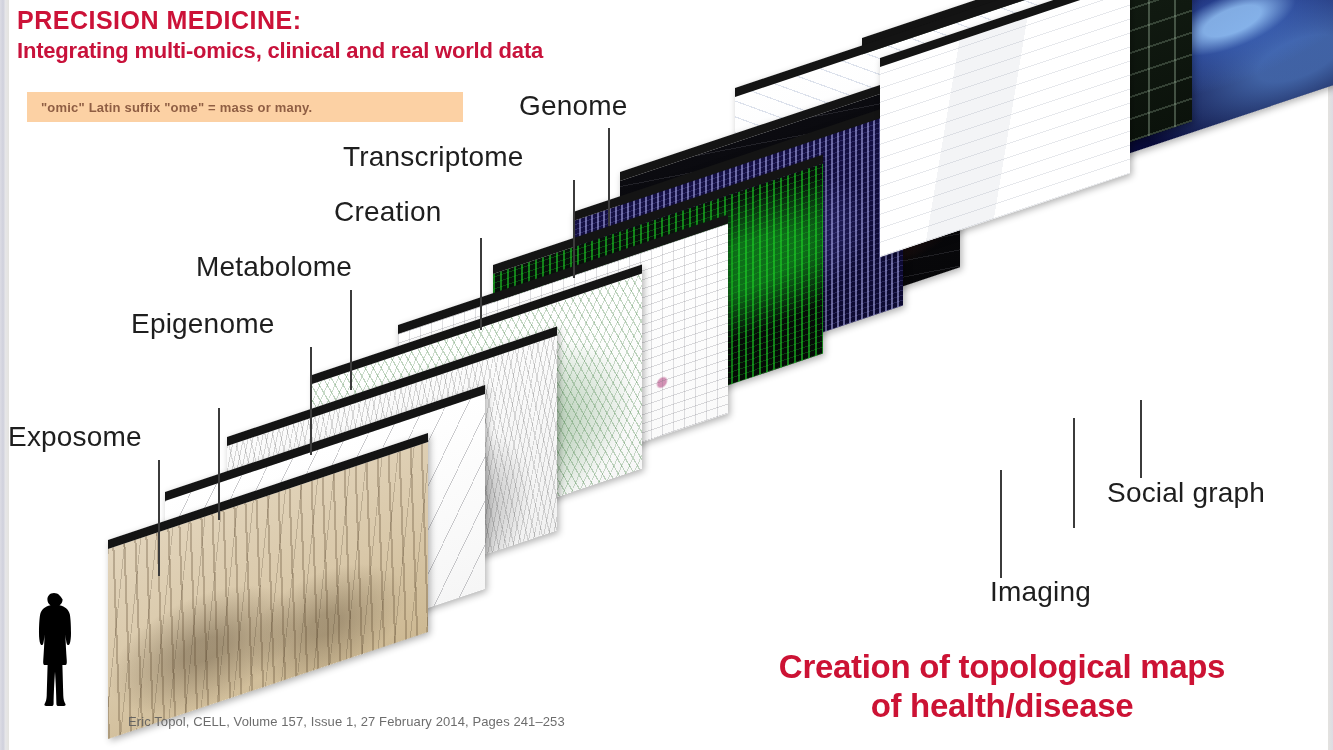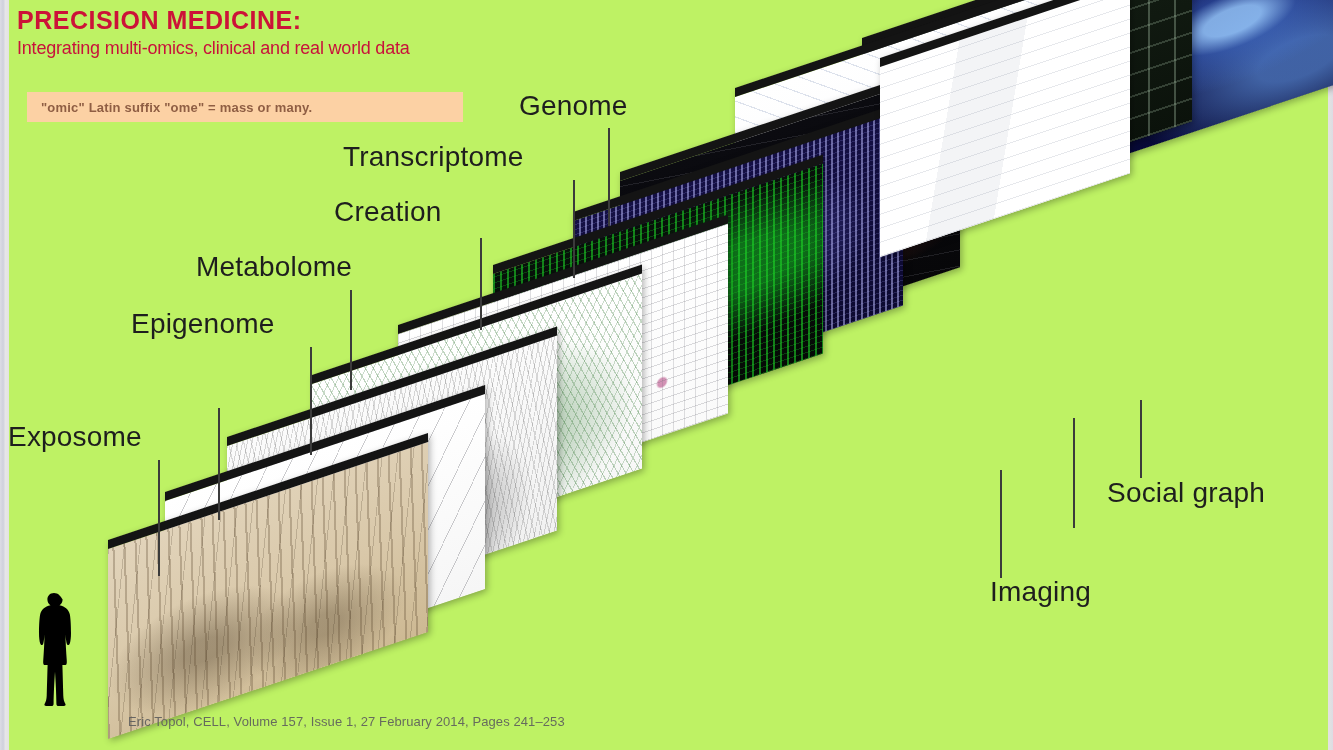--- a/index.html
+++ b/index.html
@@ -2,32 +2,32 @@
 <html><head>
 <meta charset="utf-8">
 <style>
   html,body{margin:0;padding:0;}
   body{
     width:1333px;height:750px;overflow:hidden;
     background:#e4e3df;
     font-family:"Liberation Sans", sans-serif;
     position:relative;
   }
-  #stage{position:absolute;inset:0;width:1333px;height:750px;overflow:hidden;background:#bef264;}
+  #stage{position:absolute;inset:0;width:1333px;height:750px;overflow:hidden;background:#ffffff;}
 
   
   .edge-strip{position:absolute;top:0;left:0;width:9px;height:750px;
     background:linear-gradient(to right,#dcdce4 0%,#cfd0dc 35%,#e6e6e8 60%,#e4e3df 100%);}
   .edge-strip.right{left:auto;right:0;width:5px;
     background:linear-gradient(to left,#dcdce4 0%,#e4e3df 100%);}
 
   
   .title-main{position:absolute;left:17px;top:6px;font-size:25px;font-weight:bold;
     color:#cc1238;letter-spacing:.5px;white-space:nowrap;}
-  .title-sub{position:absolute;left:17px;top:38px;font-size:18px;font-weight:normal;
+  .title-sub{position:absolute;left:17px;top:38px;font-size:22px;font-weight:bold;
     color:#c8123b;letter-spacing:-.2px;white-space:nowrap;}
 
   .note-box{position:absolute;left:27px;top:92px;width:436px;height:30px;
     background:#fcd1a4;display:flex;align-items:center;}
   .note-box span{font-size:13px;color:#7c4a33;font-weight:bold;padding-left:14px;
     letter-spacing:.2px;white-space:nowrap;opacity:.85;}
 
   
   .logo{position:absolute;left:1240px;top:14px;width:62px;height:52px;border-radius:50%;
     background:radial-gradient(ellipse at 62% 30%, #ffa21a 0%, #f25c08 28%, #d81414 62%, #a80b0b 100%);
@@ -201,14 +201,18 @@
 
   <div class="lbl" style="left:990px;top:576px;">Imaging</div>
   <div class="lbl" style="left:1107px;top:477px;">Social graph</div>
 
   <svg class="human" viewBox="0 0 44 122">
     <path fill="#000" d="M22 0c-4.2 0-6.6 2.9-6.6 6.6 0 2.6 1.3 4.6 3.1 5.6-5.6 1.4-9.4 4.4-10.3 9.1-.9 4.6-1.2 12.4-1.2 18.6 0 4.3.4 8.4 1.3 10.8.7 1.9 2.4 1.8 2.9.1.6-2.1 1-5.8 1.2-9.4.1 8.3-.6 17.6-1.1 25.1-.3 4.2 0 5.6 1.7 5.6h2.6c-.3 9.5-.6 21.4-.9 30.6-.1 3.3-.8 6.1-1.9 7.9-.9 1.5-.3 2.4 1.5 2.4h5c1.6 0 2.3-.7 2.3-2.6.1-9.8.8-22.9 1.4-31.7.6 8.8 1.3 21.9 1.4 31.7 0 1.9.7 2.6 2.3 2.6h5c1.8 0 2.4-.9 1.5-2.4-1.1-1.8-1.8-4.6-1.9-7.9-.3-9.2-.6-21.1-.9-30.6h2.6c1.7 0 2-1.4 1.7-5.6-.5-7.5-1.2-16.8-1.1-25.1.2 3.6.6 7.3 1.2 9.4.5 1.7 2.2 1.8 2.9-.1.9-2.4 1.3-6.5 1.3-10.8 0-6.2-.3-14-1.2-18.6-.9-4.7-4.7-7.7-10.3-9.1 1.8-1 3.1-3 3.1-5.6C28.6 2.9 26.2 0 22 0z"></path>
   </svg>
 
   <div class="citation">Eric Topol, CELL, Volume 157, Issue 1, 27 February 2014, Pages 241–253</div>
 
+  <div class="tagline">
+    <div>Creation of topological maps</div>
+    <div>of health/disease</div>
+  </div>
 
 </div>
 
 </body></html>

